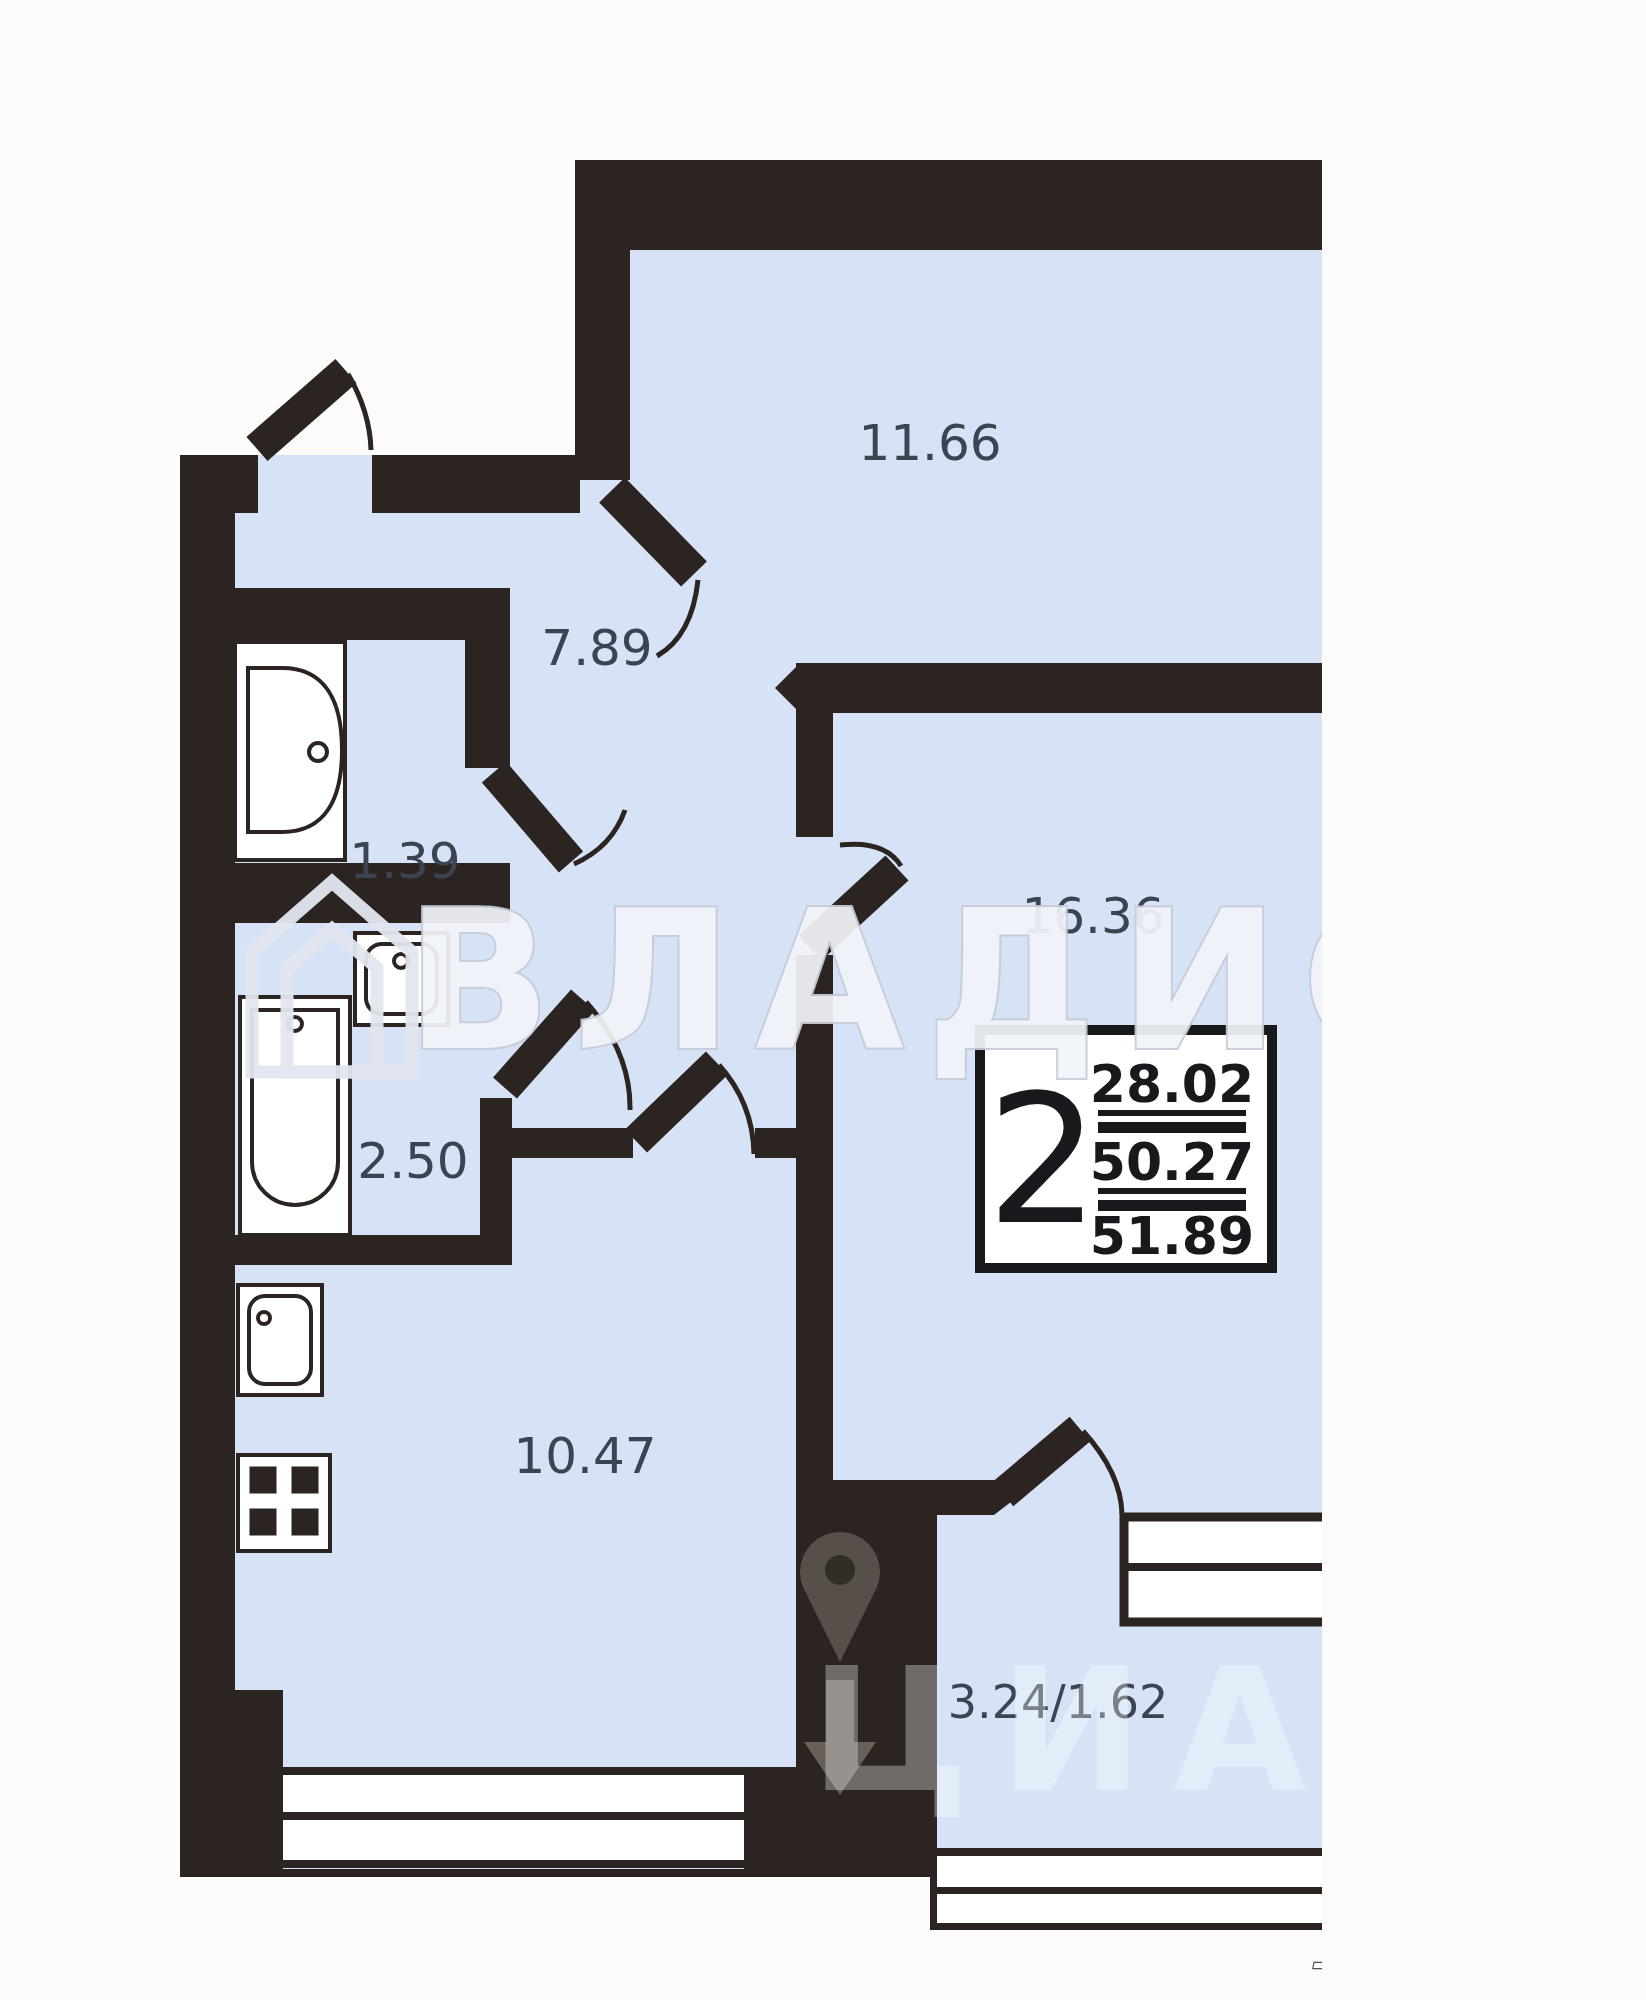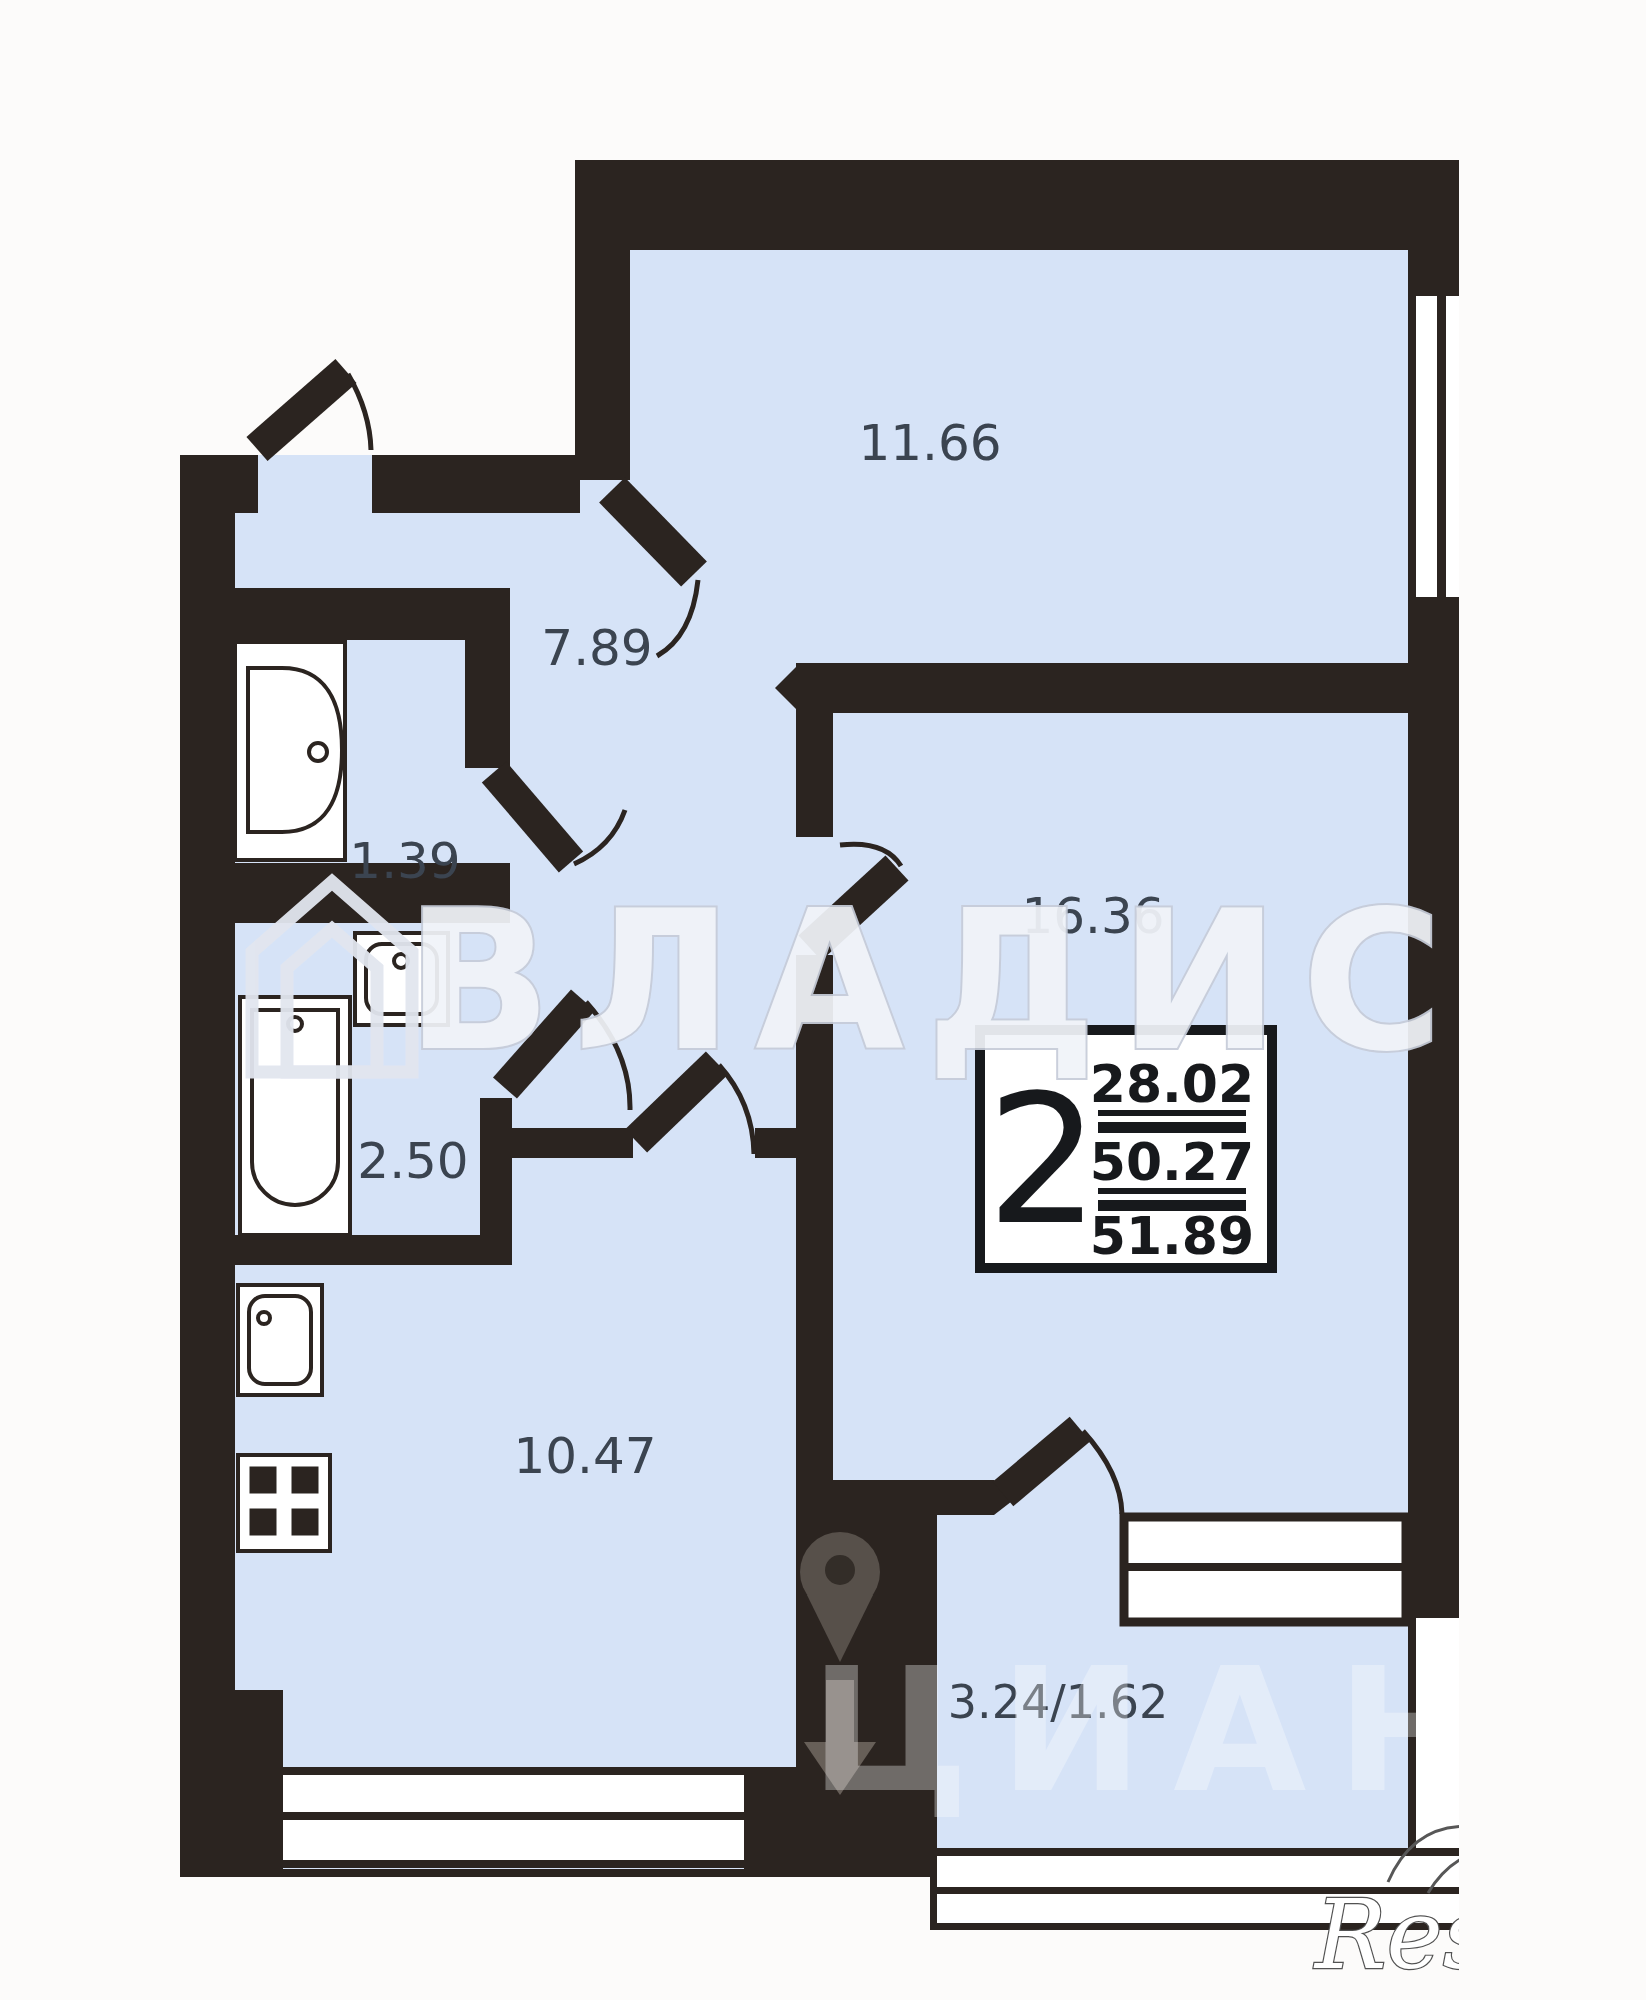--- a/index.html
+++ b/index.html
@@ -1,16 +1,16 @@
 <!DOCTYPE html>
 <html><head>
 <meta charset="utf-8">
 <style>
   html,body{margin:0;padding:0;background:#fcfbfa;}
-  .page{width:1459px;height:2000px;position:relative;overflow:hidden;background:#fcfbfa;}
+  .page{width:1322px;height:2000px;position:relative;overflow:hidden;background:#fcfbfa;}
   svg{display:block;}
   text{font-family:"DejaVu Sans","Liberation Sans",sans-serif;}
   .room-label{fill:#3b4450;font-size:50px;}
   .room-label-small{fill:#3b4450;font-size:46px;}
   .info-count{fill:#17191c;font-size:178px;}
   .info-num{fill:#17191c;font-size:52px;font-weight:bold;}
   .wm-agency{fill:#f1f4f9;stroke:#c6ccd9;stroke-width:4px;paint-order:stroke;
              font-size:192px;font-weight:bold;letter-spacing:22px;opacity:.93;}
   .wm-portal{fill:#ffffff;font-size:172px;font-weight:bold;letter-spacing:30px;opacity:.32;}
   .wm-footer{fill:#ffffff;stroke:#525252;stroke-width:2.4px;paint-order:stroke;

